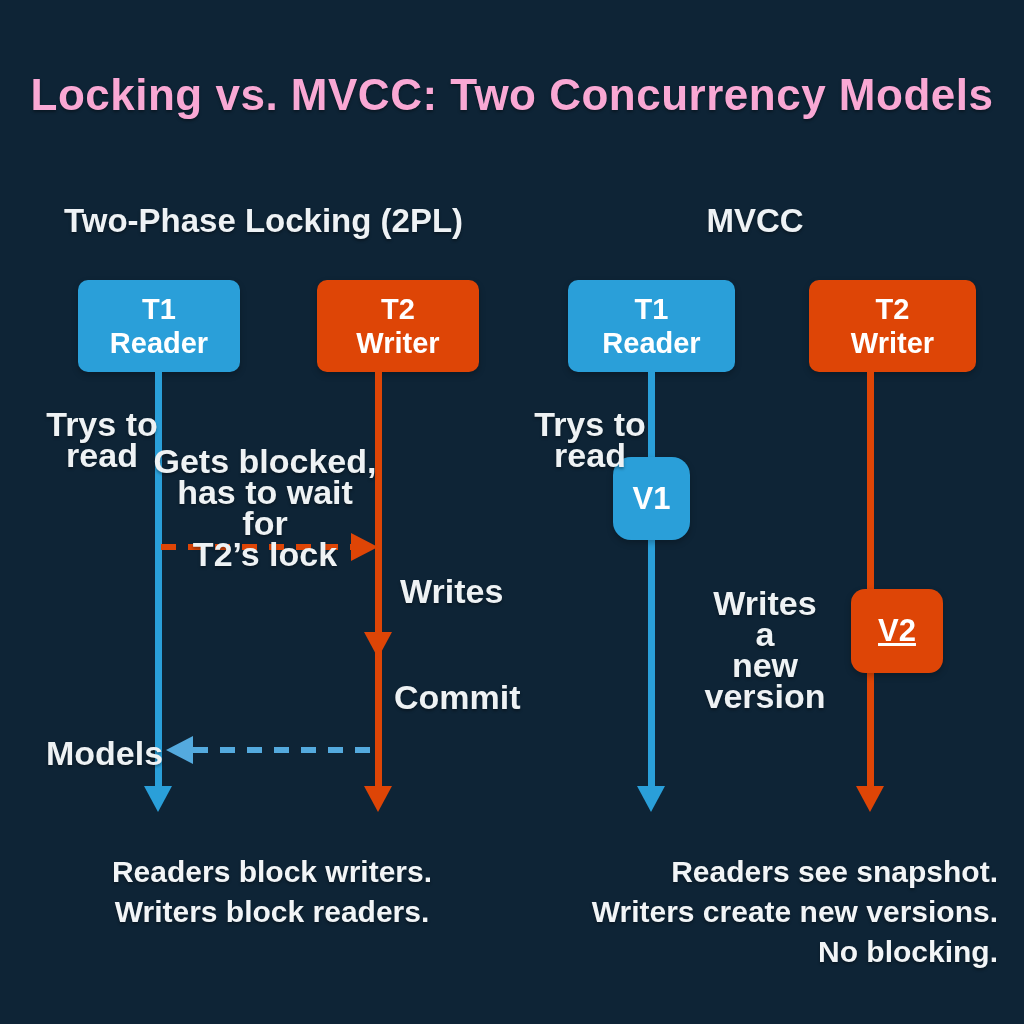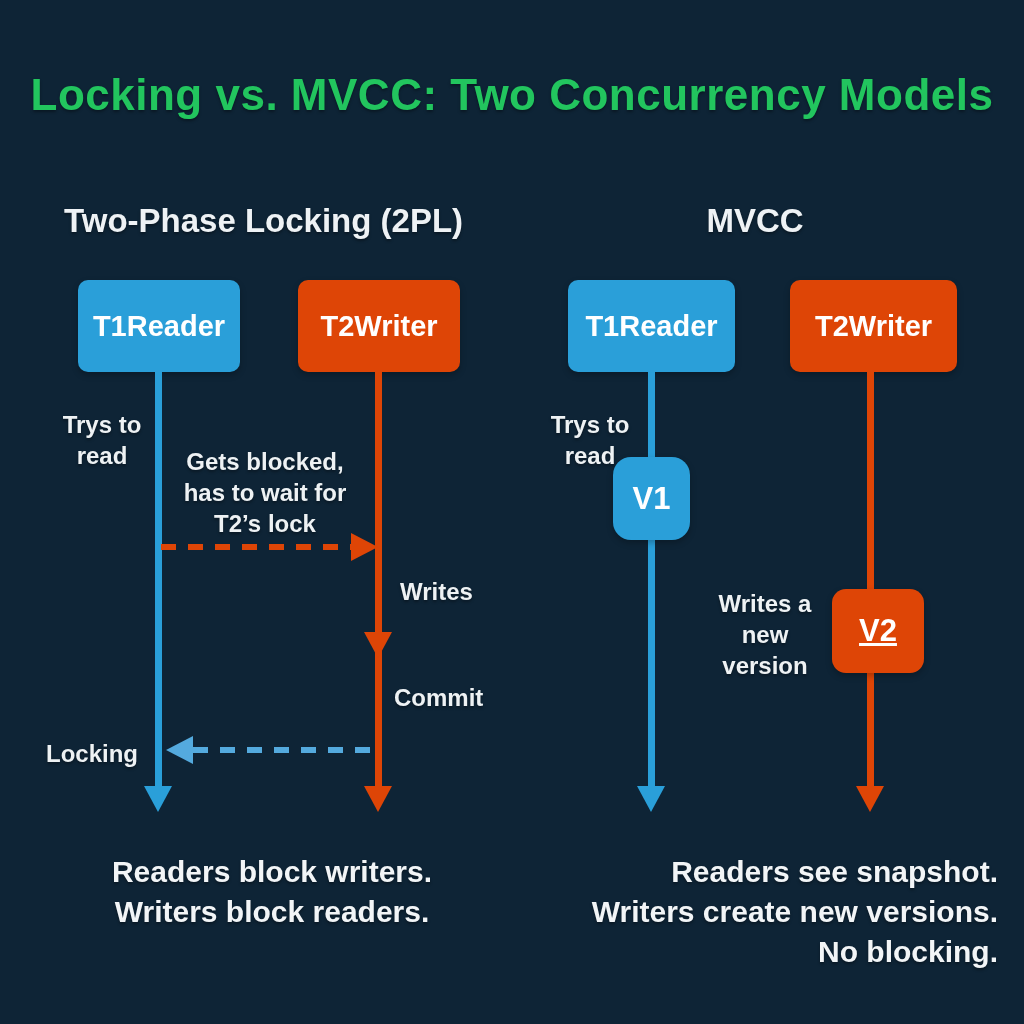--- a/index.html
+++ b/index.html
@@ -6,34 +6,34 @@
   .canvas {
     position:relative; width:1024px; height:1024px; overflow:hidden;
     background: var(--background, #0e2436);
     font-family:"Liberation Sans", sans-serif;
     color:#f2f5f7;
   }
   .txt { text-shadow: 0 2px 3px rgba(0,0,0,0.35); }
 
   .title {
     position:absolute; left:0; top:70px; width:1024px; text-align:center;
-    font-size:44px; font-weight:bold; letter-spacing:0.5px; color:#22c55e;
+    font-size:44px; font-weight:bold; letter-spacing:0.5px; color:#f9a8d4;
   }
   .heading { position:absolute; top:202px; font-size:33px; font-weight:bold; color:#eef2f5; }
   .heading.lft { left:64px; }
   .heading.rgt { left:655px; width:200px; text-align:center; }
 
   .tbox {
     position:absolute; top:280px; height:92px; border-radius:10px;
-    display:flex; justify-content:center; align-items:center;
+    display:flex; flex-direction:column; justify-content:center; align-items:center;
     color:#ffffff; font-size:29px; font-weight:bold; line-height:34px;
     box-shadow: 0 3px 6px rgba(0,0,0,0.25);
   }
   .blue-bg   { background: var(--reader_blue, #2a9fd9); }
-  .orange-bg { background: var(--writer_orange, #de4506); }
+  .orange-bg { background: var(--writer_orange, #de4506); margin-left: 19px; }
 
   .vline { position:absolute; top:372px; width:7px; height:416px; }
   .vline.blue   { background: var(--reader_blue, #2a9fd9); }
   .vline.orange { background: var(--writer_orange, #de4506); }
 
   .arrow-down {
     position:absolute; width:0; height:0;
     border-left:14px solid transparent; border-right:14px solid transparent;
     border-top:26px solid #fff;
   }
@@ -54,21 +54,21 @@
     border-right:27px solid var(--dashed_blue, #54aade);
   }
 
   .vbox {
     position:absolute; border-radius:14px;
     display:flex; align-items:center; justify-content:center;
     color:#fff; font-size:31px; font-weight:bold;
     box-shadow: 0 3px 6px rgba(0,0,0,0.25);
   }
 
-  .note { position:absolute; color:#eef2f4; font-size:24px; font-weight:bold; line-height:31px; }
+  .note { position:absolute; color:#eef2f4; font-size:34px; font-weight:bold; line-height:31px; }
   .ctr { text-align:center; }
 
   .caption {
     position:absolute; top:852px; font-size:30px; font-weight:bold;
     line-height:40px; text-align:center; color:#f2f5f7;
   }
   .caption.lft { left:28px; width:488px; }
   .caption.rgt { left:518px; width:480px;text-align:right; }
 </style>
 </head>
@@ -106,21 +106,21 @@
     <div>Trys to</div>
     <div>read</div>
   </div>
   <div class="note ctr txt" style="left:150px; top:446px; width:230px;">
     <div>Gets blocked,</div>
     <div>has to wait for</div>
     <div>T2’s lock</div>
   </div>
   <div class="note txt" style="left:400px; top:576px;">Writes</div>
   <div class="note txt" style="left:394px; top:682px;">Commit</div>
-  <div class="note txt" style="left:46px; top:738px;">Locking</div>
+  <div class="note txt" style="left:46px; top:738px;">Models</div>
 
   <div class="caption lft txt">
     <div>Readers block writers.</div>
     <div>Writers block readers.</div>
   </div>
 
   <div class="tbox blue-bg" style="left:568px; width:167px;">
     <div>T1</div>
     <div>Reader</div>
   </div>

